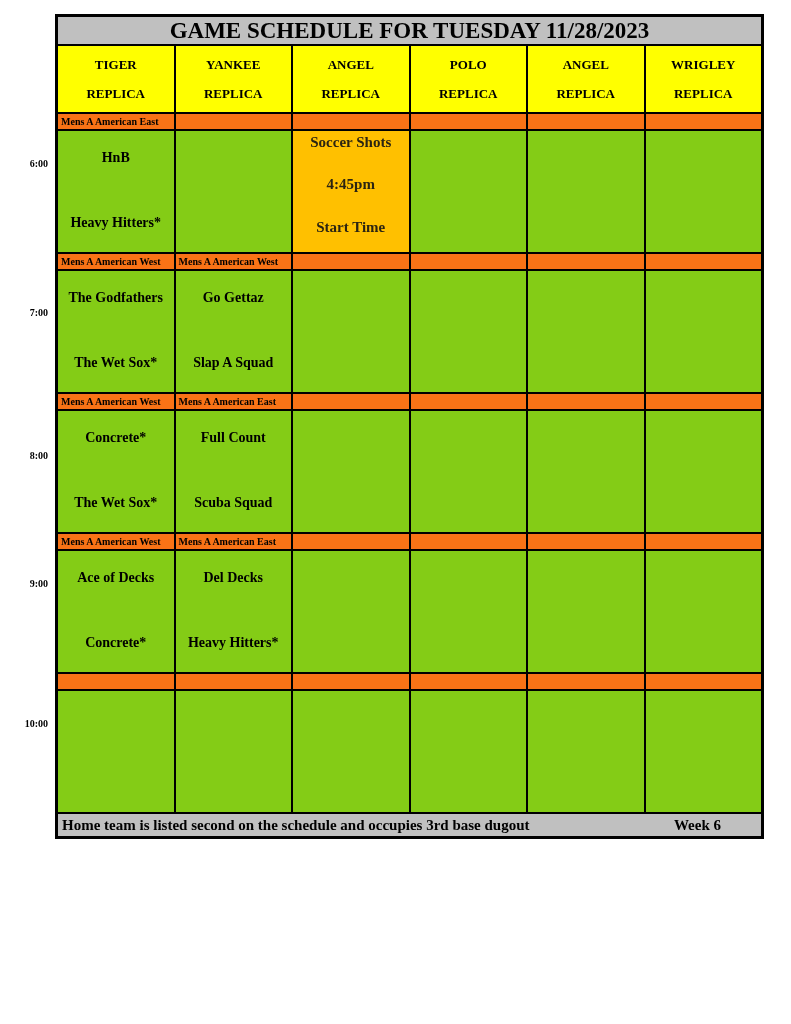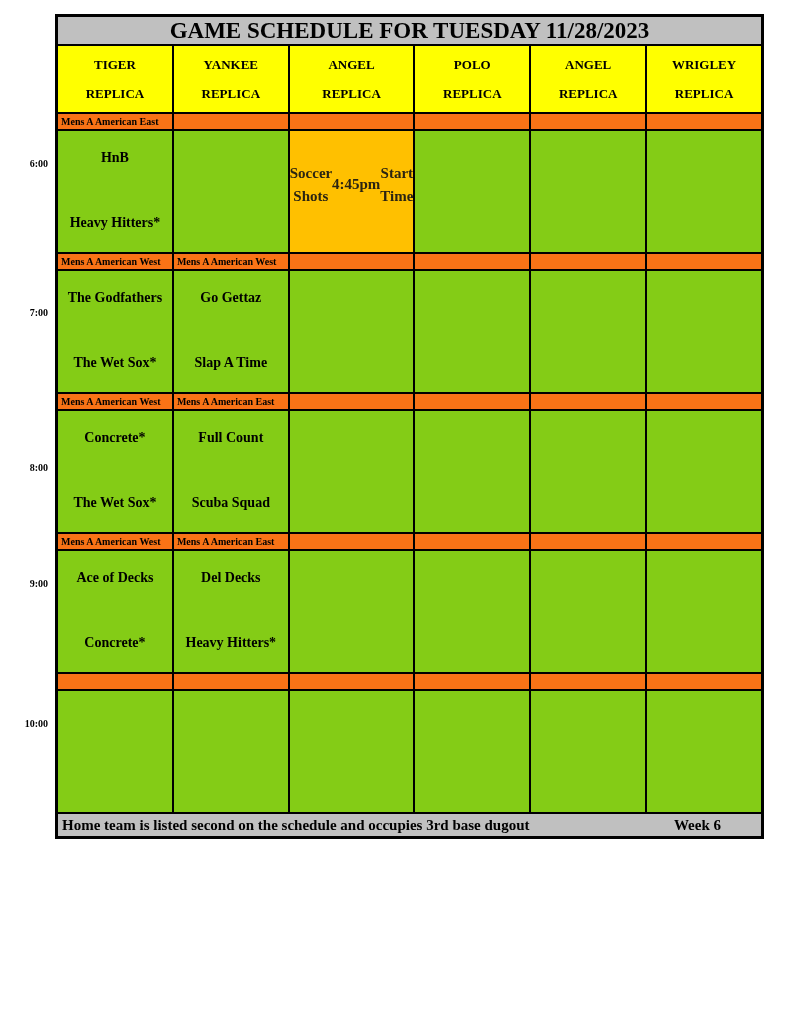--- a/index.html
+++ b/index.html
@@ -46,42 +46,42 @@
   .gc { background:#84cc16; position:relative; }
   .gc .t1, .gc .t2 {
     position:absolute; left:0; right:0; text-align:center;
     font-weight:bold; font-size:14px;
   }
   .gc .t1 { top:19px; }
   .gc .t2 { top:84px; }
 
   .gc.hl {
     background:#FFC000;
-    display:flex; flex-direction:row; align-items:center; justify-content:center;
+    display:flex; flex-direction:column; align-items:center; justify-content:space-between;
     padding-bottom:14px;
   }
   .gc.hl span {
     font-weight:bold; font-size:15px; line-height:1.5; color:#2b2412; text-align:center;
   }
 
   .ftr {
     grid-column:1 / -1; background:#C0C0C0;
     display:flex; align-items:center; justify-content:space-between;
     font-weight:bold; font-size:15px;
     padding-left:4px; padding-right:40px;
   }
 </style>
 </head>
 <body>
 
 <div class="page">
 
   <div class="time" style="top:150px">6:00</div>
   <div class="time" style="top:299px">7:00</div>
-  <div class="time" style="top:454px">8:00</div>
+  <div class="time" style="top:442px">8:00</div>
   <div class="time" style="top:570px">9:00</div>
   <div class="time" style="top:710px">10:00</div>
 
   <div class="tbl">
 
     <div class="row-title">GAME SCHEDULE FOR TUESDAY 11/28/2023</div>
 
     <div class="hc">
       <span>TIGER</span>
       <span>REPLICA</span>
@@ -146,21 +146,21 @@
     <div class="sc"></div>
     <div class="sc"></div>
     <div class="sc"></div>
 
     <div class="gc">
       <span class="t1">The Godfathers</span>
       <span class="t2">The Wet Sox*</span>
     </div>
     <div class="gc">
       <span class="t1">Go Gettaz</span>
-      <span class="t2">Slap A Time</span>
+      <span class="t2">Slap A Squad</span>
     </div>
     <div class="gc">
       <span class="t1"></span>
       <span class="t2"></span>
     </div>
     <div class="gc">
       <span class="t1"></span>
       <span class="t2"></span>
     </div>
     <div class="gc">

